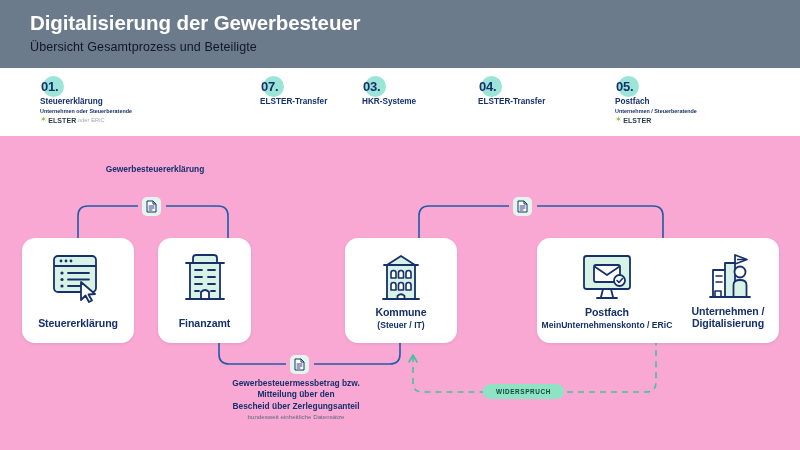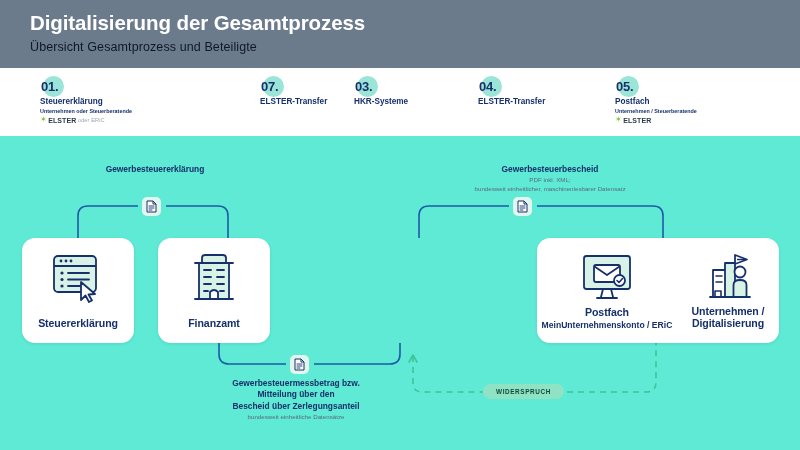--- a/index.html
+++ b/index.html
@@ -58,21 +58,21 @@
     margin-top: 2px; display: flex; align-items: center; gap: 1.5px;
     white-space: nowrap;
   }
   .step .brand .star { font-size: 8px; color: #86c440; line-height: 1; }
   .step .brand .bname { font-size: 7px; font-weight: bold; color: #2b3a4a; letter-spacing: 0.1px; }
   .step .brand .bsuffix { font-size: 5.6px; color: #9aa6b2; letter-spacing: 0.1px; }
 
   
   .diagram {
     position: absolute; left: 0; top: 136px; width: 800px; height: 314px;
-    background: #5eead4;
+    background: #f9a8d4;
   }
   .svg-layer { position: absolute; left: 0; top: 0; width: 800px; height: 314px; }
 
   
   .card {
     position: absolute;
     background: #ffffff;
     border-radius: 13px;
     box-shadow: 0 1px 3px rgba(30,50,90,0.10);
     display: flex; flex-direction: column;
@@ -113,21 +113,21 @@
     border-radius: 9px;
     font-size: 6.4px; font-weight: bold; letter-spacing: 0.6px;
     padding: 4px 13px;
     white-space: nowrap;
   }
 </style>
 </head>
 <body>
 
 <div class="header">
-  <h1>Digitalisierung der Gesamtprozess</h1>
+  <h1>Digitalisierung der Gewerbesteuer</h1>
   <h2>Übersicht Gesamtprozess und Beteiligte</h2>
 </div>
 
 <div class="steps-band">
 
   <div class="step" style="left:40px;">
     <div class="dot"></div>
     <div class="num">01.</div>
     <div class="title">Steuererklärung</div>
     <div class="sub">Unternehmen oder Steuerberatende</div>
@@ -137,21 +137,21 @@
       <span class="bsuffix">oder ERiC</span>
     </div>
   </div>
 
   <div class="step" style="left:260px;">
     <div class="dot"></div>
     <div class="num">07.</div>
     <div class="title">ELSTER-Transfer</div>
   </div>
 
-  <div class="step" style="left:354px;">
+  <div class="step" style="left:362px;">
     <div class="dot"></div>
     <div class="num">03.</div>
     <div class="title">HKR-Systeme</div>
   </div>
 
   <div class="step" style="left:478px;">
     <div class="dot"></div>
     <div class="num">04.</div>
     <div class="title">ELSTER-Transfer</div>
   </div>
@@ -208,25 +208,20 @@
       <path d="M1,1 L7,1 L10,4 L10,12 L1,12 Z" fill="#ffffff" stroke="#16306b" stroke-width="1" stroke-linejoin="round"></path>
       <path d="M7,1 L7,4 L10,4" fill="none" stroke="#16306b" stroke-width="1" stroke-linejoin="round"></path>
       <path d="M3,6 H8 M3,8 H8 M3,10 H6" stroke="#16306b" stroke-width="0.9" stroke-linecap="round"></path>
     </svg>
   </div>
 
   <div class="flabel" style="left:60px; top:28px; width:190px;">
     <div class="t1">Gewerbesteuererklärung</div>
   </div>
 
-  <div class="flabel" style="left:400px; top:28px; width:300px;">
-    <div class="t1">Gewerbesteuerbescheid</div>
-    <div class="t2">PDF inkl. XML;</div>
-    <div class="t2">bundesweit einheitlicher, maschinenlesbarer Datensatz</div>
-  </div>
 
   <div class="flabel" style="left:200px; top:242px; width:192px;">
     <div class="t1">Gewerbesteuermessbetrag bzw.</div>
     <div class="t1">Mitteilung über den</div>
     <div class="t1">Bescheid über Zerlegungsanteil</div>
     <div class="t2">bundesweit einheitliche Datensätze</div>
   </div>
 
   <div class="pill" style="left:483px; top:248px;">
     <span>WIDERSPRUCH</span>
@@ -245,36 +240,56 @@
         <circle cx="12" cy="34" r="1.6" fill="#16306b"></circle>
         <path d="M18,21 H39 M18,27.5 H39 M18,34 H33" stroke="#16306b" stroke-width="1.8" stroke-linecap="round"></path>
         <path d="M31,30 L31,48 L35.5,43.5 L39,50 L42,48.5 L38.5,42.5 L45,42 Z" fill="#ffffff" stroke="#16306b" stroke-width="1.8" stroke-linejoin="round"></path>
       </svg>
     </div>
     <div class="cap">
       <div class="l1">Steuererklärung</div>
     </div>
   </div>
 
-  <div class="card" style="left:158px; top:102px; width:112px; height:105px;">
+  <div class="card" style="left:158px; top:102px; width:93px; height:105px;">
     <div class="icon-wrap">
       <svg width="52" height="52" viewBox="0 0 52 52">
         <rect x="11" y="11" width="30" height="36" fill="#d8f2e6" stroke="#16306b" stroke-width="1.8"></rect>
         <path d="M14,6 Q14,3 17,3 L35,3 Q38,3 38,6 L38,11 L14,11 Z" fill="#d8f2e6" stroke="#16306b" stroke-width="1.8" stroke-linejoin="round"></path>
         <path d="M7,11 H45" stroke="#16306b" stroke-width="1.8" stroke-linecap="round"></path>
         <path d="M16,18 H23 M29,18 H36 M16,25 H23 M29,25 H36 M16,32 H23 M29,32 H36 M16,39 H20 M32,39 H36" stroke="#16306b" stroke-width="1.8" stroke-linecap="round"></path>
         <path d="M22,47 L22,40 Q26,36 30,40 L30,47" fill="#ffffff" stroke="#16306b" stroke-width="1.8" stroke-linejoin="round"></path>
         <path d="M7,47 H45" stroke="#16306b" stroke-width="1.8" stroke-linecap="round"></path>
       </svg>
     </div>
     <div class="cap">
       <div class="l1">Finanzamt</div>
     </div>
   </div>
 
+  <div class="card" style="left:345px; top:102px; width:112px; height:105px;">
+    <div class="icon-wrap">
+      <svg width="50" height="52" viewBox="0 0 50 52">
+        <path d="M11,13 L25,4 L39,13 L39,47 L11,47 Z" fill="#d8f2e6" stroke="#16306b" stroke-width="1.8" stroke-linejoin="round"></path>
+        <path d="M8,13 H42" stroke="#16306b" stroke-width="1.8" stroke-linecap="round"></path>
+        <path d="M15,26 L15,21 Q15,18.5 17.5,18.5 Q20,18.5 20,21 L20,26 Z" fill="#ffffff" stroke="#16306b" stroke-width="1.6" stroke-linejoin="round"></path>
+        <path d="M22.5,26 L22.5,21 Q22.5,18.5 25,18.5 Q27.5,18.5 27.5,21 L27.5,26 Z" fill="#ffffff" stroke="#16306b" stroke-width="1.6" stroke-linejoin="round"></path>
+        <path d="M30,26 L30,21 Q30,18.5 32.5,18.5 Q35,18.5 35,21 L35,26 Z" fill="#ffffff" stroke="#16306b" stroke-width="1.6" stroke-linejoin="round"></path>
+        <path d="M15,38 L15,33 Q15,30.5 17.5,30.5 Q20,30.5 20,33 L20,38 Z" fill="#ffffff" stroke="#16306b" stroke-width="1.6" stroke-linejoin="round"></path>
+        <path d="M22.5,38 L22.5,33 Q22.5,30.5 25,30.5 Q27.5,30.5 27.5,33 L27.5,38 Z" fill="#ffffff" stroke="#16306b" stroke-width="1.6" stroke-linejoin="round"></path>
+        <path d="M30,38 L30,33 Q30,30.5 32.5,30.5 Q35,30.5 35,33 L35,38 Z" fill="#ffffff" stroke="#16306b" stroke-width="1.6" stroke-linejoin="round"></path>
+        <path d="M21.5,47 L21.5,44 Q25,40.5 28.5,44 L28.5,47" fill="#ffffff" stroke="#16306b" stroke-width="1.8" stroke-linejoin="round"></path>
+        <path d="M7,47 H43" stroke="#16306b" stroke-width="1.8" stroke-linecap="round"></path>
+      </svg>
+    </div>
+    <div class="cap">
+      <div class="l1">Kommune</div>
+      <div class="l2">(Steuer / IT)</div>
+    </div>
+  </div>
 
   <div class="card double" style="left:537px; top:102px; width:242px; height:105px;">
 
     <div class="half" style="left:0; width:140px;">
       <div class="icon-wrap">
         <svg width="56" height="50" viewBox="0 0 56 50">
           <rect x="5" y="4" width="46" height="33" rx="2.5" fill="#d8f2e6" stroke="#16306b" stroke-width="1.8"></rect>
           <rect x="15" y="13" width="26" height="17" rx="2" fill="#ffffff" stroke="#16306b" stroke-width="1.8"></rect>
           <path d="M15.5,14.5 L28,23 L40.5,14.5" fill="none" stroke="#16306b" stroke-width="1.8" stroke-linejoin="round"></path>
           <circle cx="40.5" cy="28.5" r="5.5" fill="#ffffff" stroke="#16306b" stroke-width="1.8"></circle>

